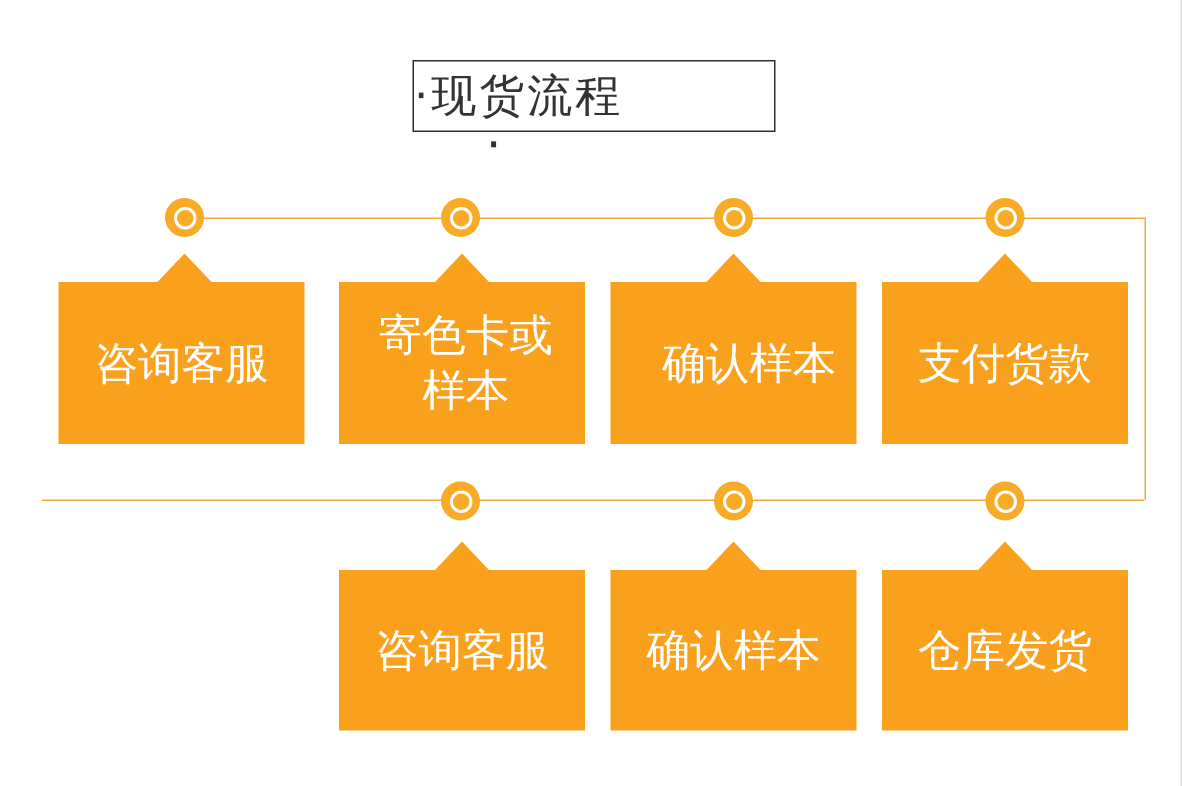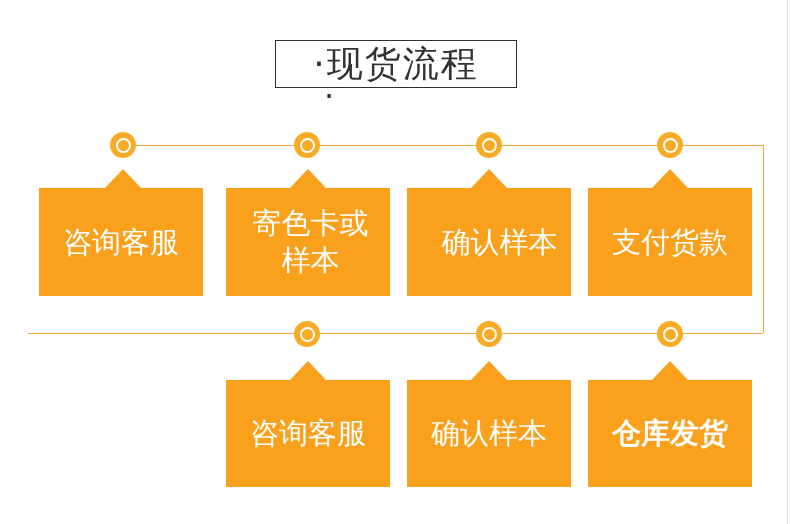--- a/index.html
+++ b/index.html
@@ -6,22 +6,22 @@
   .canvas {
     position:relative; width:790px; height:524px; background:#ffffff;
     font-family:"DejaVu Sans", sans-serif; overflow:hidden;
   }
   .page-edge { position:absolute; left:787px; top:0; width:1px; height:524px; background:var(--page-edge,#e0e0e0); }
 
   
   .title-box {
     position:absolute; left:275px; top:40px; width:242px; height:48px;
     border:1px solid var(--title-border,#2f2f2f); box-sizing:border-box;
-    display:flex; align-items:center; justify-content:center;
-    font-size:36px; letter-spacing:2px; color:var(--title-text,#333);
+    display:flex; align-items:center; 
+    font-size:30px; letter-spacing:2px; color:var(--title-text,#333);
   }
   .stray-dot {
     position:absolute; left:324px; top:80px; height:32px; line-height:32px;
     font-size:32px; color:var(--title-text,#333);
   }
 
   
   .hline { position:absolute; height:1px; background:var(--line,#efa93e); }
   .vline { position:absolute; width:1px;  background:var(--line,#efa93e); }
   .hline.top { left:123px; top:145px; width:640px; }
@@ -97,18 +97,18 @@
   <div class="step top" style="left:588px;">
     <span>支付货款</span>
   </div>
 
   <div class="step bot" style="left:226px;">
     <span>咨询客服</span>
   </div>
   <div class="step bot" style="left:407px;">
     <span>确认样本</span>
   </div>
-  <div class="step bot" style="left:588px;font-weight:bold;">
+  <div class="step bot" style="left:588px;">
     <span>仓库发货</span>
   </div>
 
   <div class="page-edge"></div>
 </div>
 
 </body></html>

